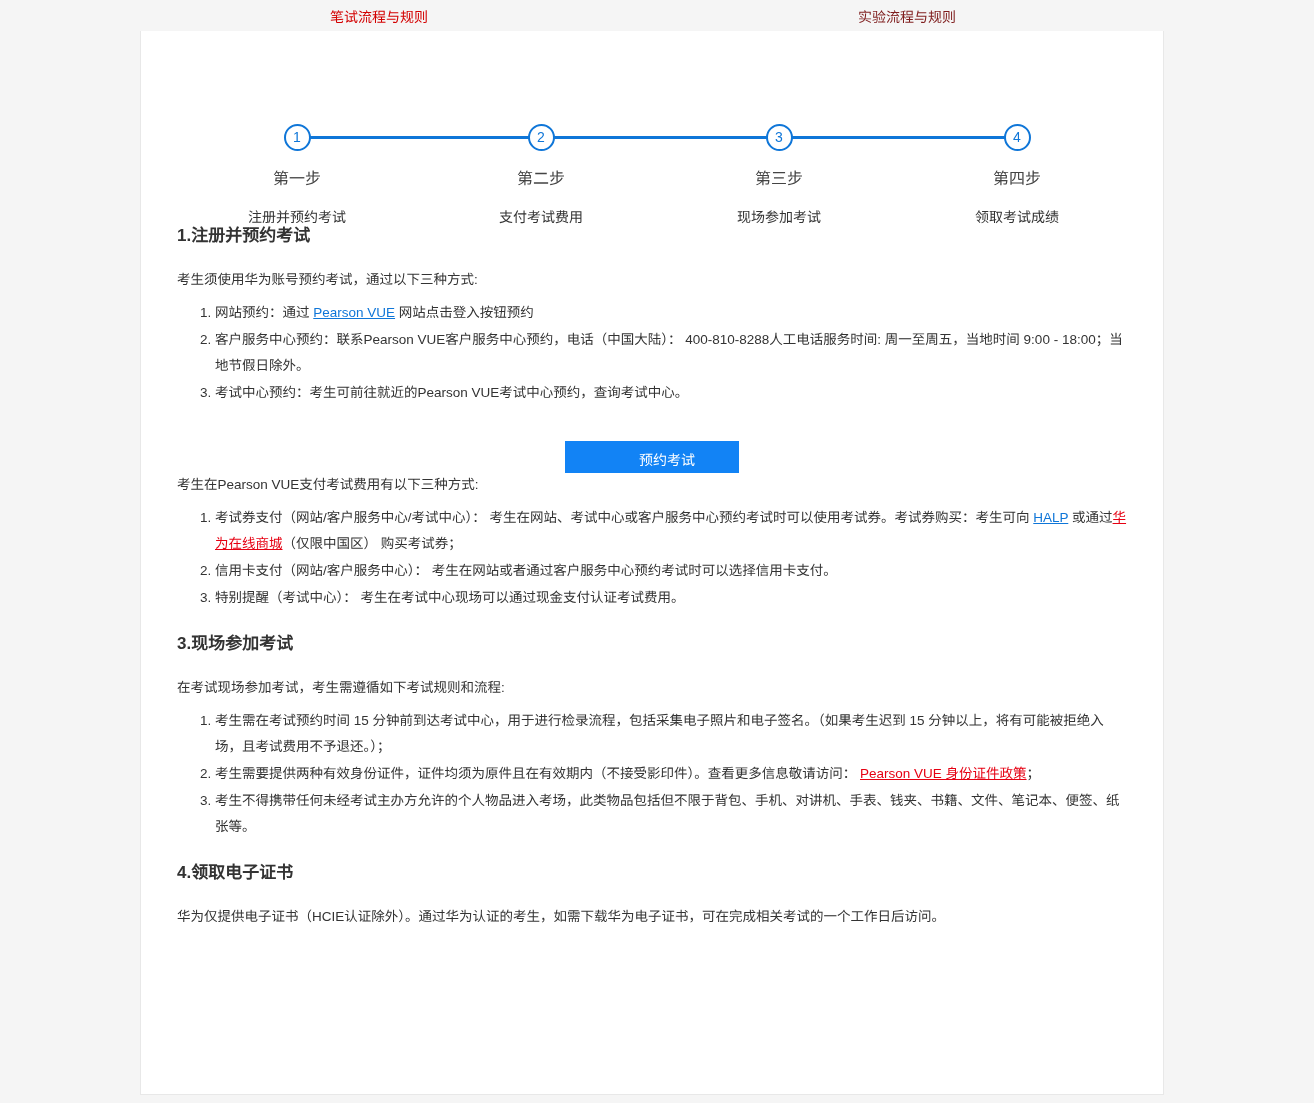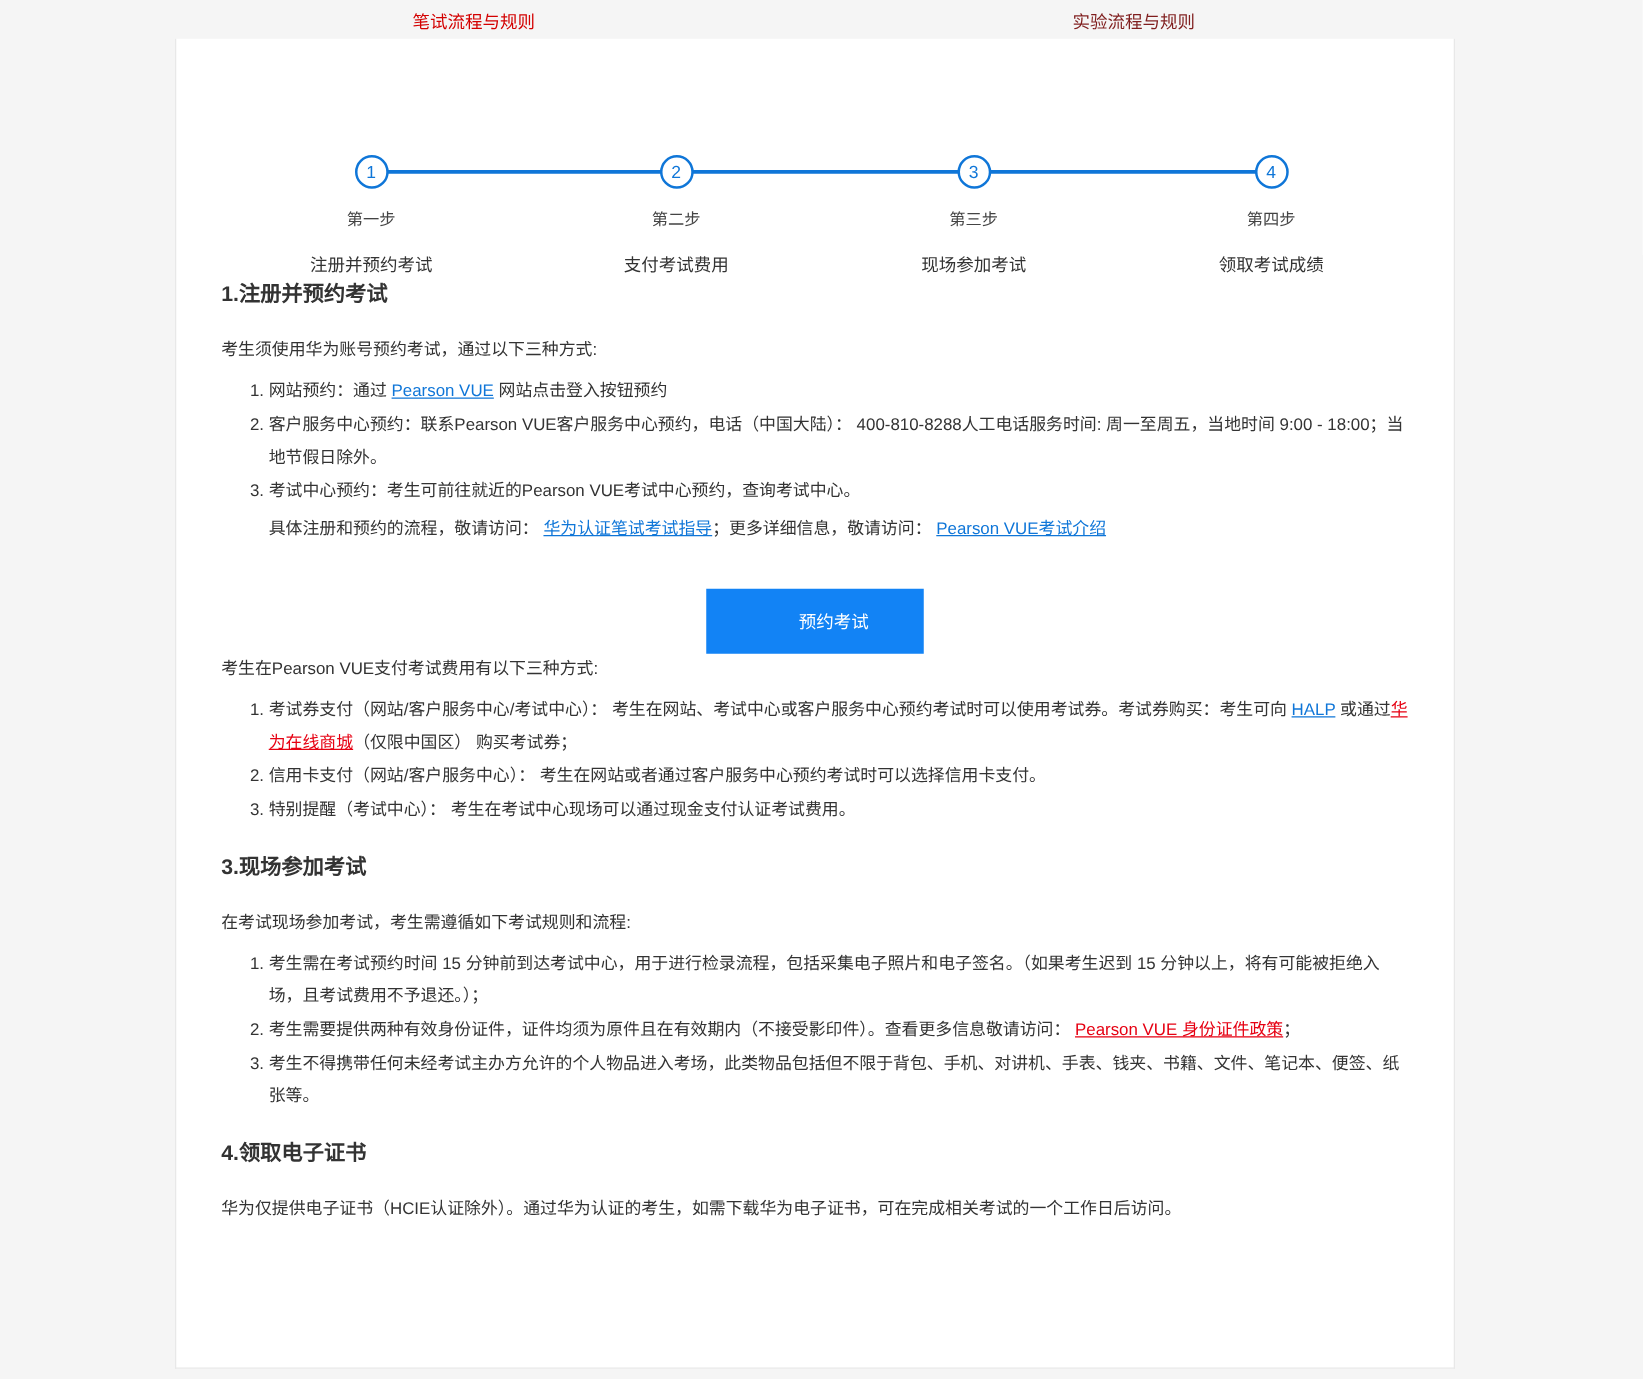--- a/index.html
+++ b/index.html
@@ -79,21 +79,21 @@
     background: #ffffff;
     color: #0f76d8;
     font-size: 14px;
     line-height: 23px;
     text-align: center;
     margin: 0 auto 14px auto;
     position: relative;
     z-index: 2;
   }
   .step-name {
-    font-size: 13px;
+    font-size: 16px;
     color: #444;
     margin-bottom: 17px;
   }
   .step-desc {
     font-size: 14px;
     color: #333;
   }
 
   
   .content {
@@ -142,21 +142,21 @@
     display: inline-block;
     background: #1283f5;
     color: #ffffff;
     font-size: 14px;
     border: none;
     cursor: pointer;
     font-family: inherit;
   }
   .btn-appoint {
     width: 174px;
-    height: 52px;
+    height: 32px;
     line-height: 36px;
     margin: 34px 0 0 0;
     padding-left: 36px;
   }
 </style>
 </head>
 <body>
 
 <div id="page">
 
@@ -199,25 +199,20 @@
 
       <h2 class="section-title">1.注册并预约考试</h2>
       <p class="para">考生须使用华为账号预约考试，通过以下三种方式:</p>
       <ol class="list">
         <li>
           <span>网站预约：通过 </span><a class="link">Pearson VUE</a><span> 网站点击登入按钮预约</span>
         </li>
         <li>客户服务中心预约：联系Pearson VUE客户服务中心预约，电话（中国大陆）： 400-810-8288人工电话服务时间: 周一至周五，当地时间 9:00 - 18:00；当地节假日除外。</li>
         <li>
           <span>考试中心预约：考生可前往就近的Pearson VUE考试中心预约，查询考试中心。</span>
-          <div class="sub-note">
-            <span>具体注册和预约的流程，敬请访问：</span>
-            <a class="link">华为认证笔试考试指导</a><span>；更多详细信息，敬请访问：</span>
-            <a class="link">Pearson VUE考试介绍</a>
-          </div>
         </li>
       </ol>
       <div class="btn-wrap">
         <button class="btn btn-appoint">预约考试</button>
       </div>
 
       <p class="para">考生在Pearson VUE支付考试费用有以下三种方式:</p>
       <ol class="list">
         <li>
           <span>考试券支付（网站/客户服务中心/考试中心）： 考生在网站、考试中心或客户服务中心预约考试时可以使用考试券。考试券购买：考生可向 </span><a class="link">HALP</a><span> 或通过</span><a class="link-red">华为在线商城</a><span>（仅限中国区） 购买考试券；</span>

